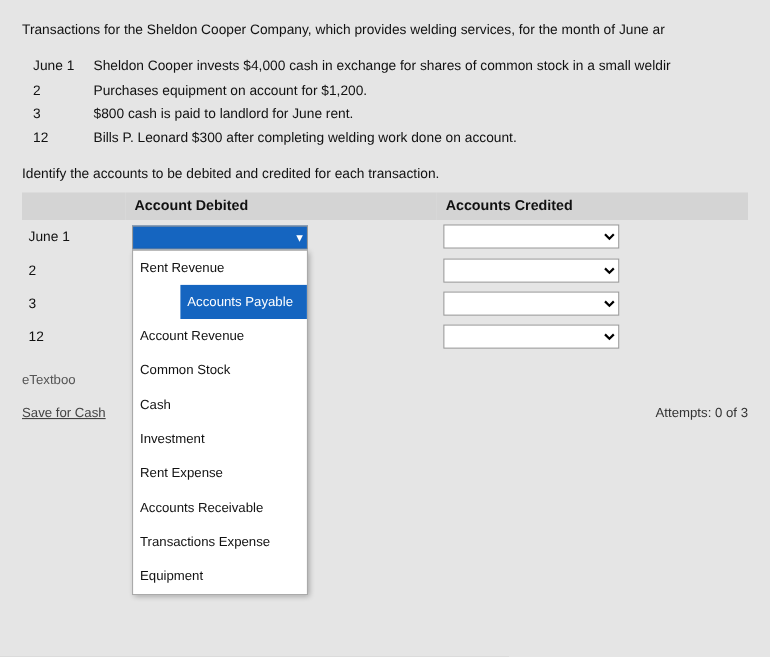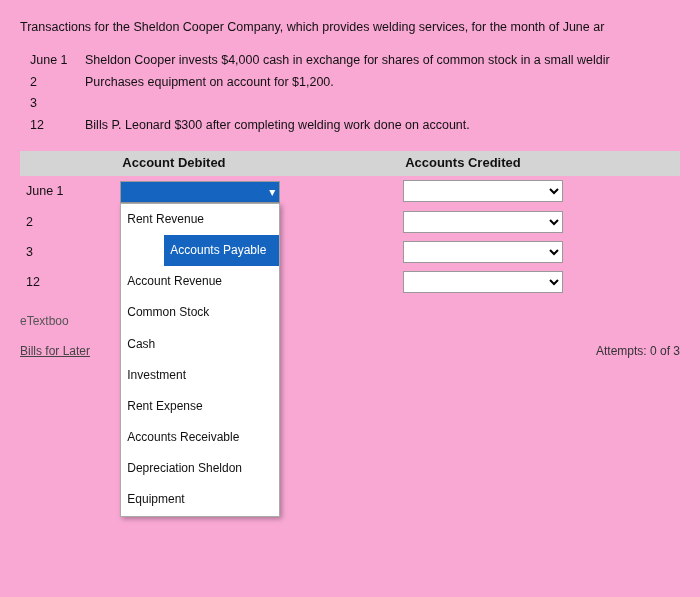--- a/index.html
+++ b/index.html
@@ -5,21 +5,21 @@
     * { box-sizing: border-box; margin: 0; padding: 0; }
     body {
       font-family: Arial, sans-serif;
       font-size: 13px;
       background: #c8c8c8;
       width: 700px;
       min-height: 597px;
       color: #111;
     }
     .page {
-      background: #f9a8d4;
+      background: #e5e5e5;
       padding: 18px 20px 12px 20px;
       min-height: 597px;
       position: relative;
     }
     .intro-text {
       font-size: 12.5px;
       margin-bottom: 14px;
       line-height: 1.5;
       color: #111;
     }
@@ -165,27 +165,29 @@
     <div class="transaction-row">
       <span class="transaction-date">June 1</span>
       <span class="transaction-desc">Sheldon Cooper invests $4,000 cash in exchange for shares of common stock in a small weldir</span>
     </div>
     <div class="transaction-row">
       <span class="transaction-date">2</span>
       <span class="transaction-desc">Purchases equipment on account for $1,200.</span>
     </div>
     <div class="transaction-row">
       <span class="transaction-date">3</span>
+      <span class="transaction-desc">$800 cash is paid to landlord for June rent.</span>
     </div>
     <div class="transaction-row">
       <span class="transaction-date">12</span>
       <span class="transaction-desc">Bills P. Leonard $300 after completing welding work done on account.</span>
     </div>
   </div>
 
+  <div class="instruction">Identify the accounts to be debited and credited for each transaction.</div>
 
   <div class="table-section">
     <table class="main-table">
       <thead>
         <tr>
           <th class="col-header-empty"></th>
           <th>Account Debited</th>
           <th>Accounts Credited</th>
         </tr>
       </thead>
@@ -201,21 +203,21 @@
               </div>
               <div class="dropdown-list">
                 <div>Rent Revenue</div>
                 <div class="selected-item">Accounts Payable</div>
                 <div>Account Revenue</div>
                 <div>Common Stock</div>
                 <div>Cash</div>
                 <div>Investment</div>
                 <div>Rent Expense</div>
                 <div>Accounts Receivable</div>
-                <div>Depreciation Sheldon</div>
+                <div>Transactions Expense</div>
                 <div>Equipment</div>
               </div>
             </div>
           </td>
           <td class="select-cell">
             <select>
               <option value=""></option>
             </select>
           </td>
         </tr>
@@ -261,17 +263,17 @@
             </select>
           </td>
         </tr>
       </tbody>
     </table>
 
     <div class="etextbook-label">eTextboo</div>
   </div>
 
   <div class="footer-row">
-    <button class="save-btn">Bills for Later</button>
+    <button class="save-btn">Save for Cash</button>
     <span class="attempts-text">Attempts: 0 of 3</span>
   </div>
 
 </div>
 
 </body></html>

